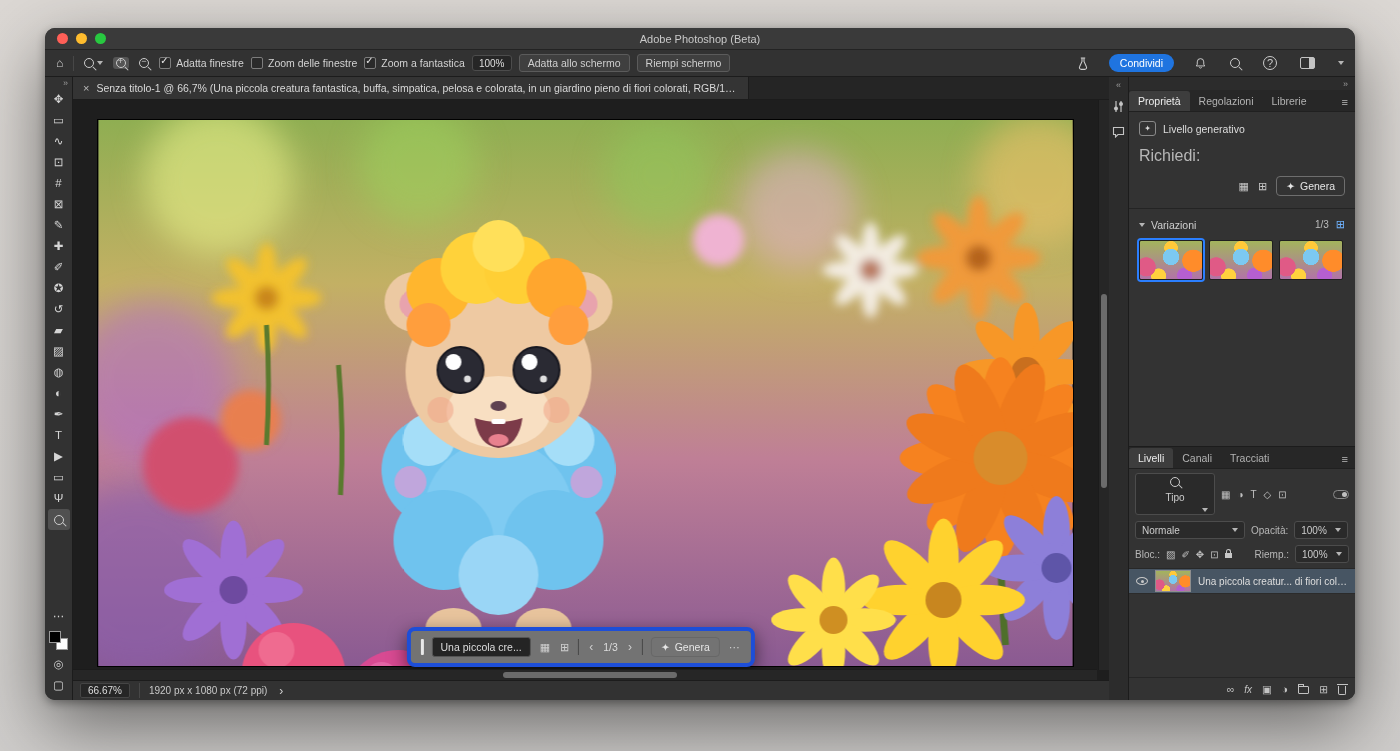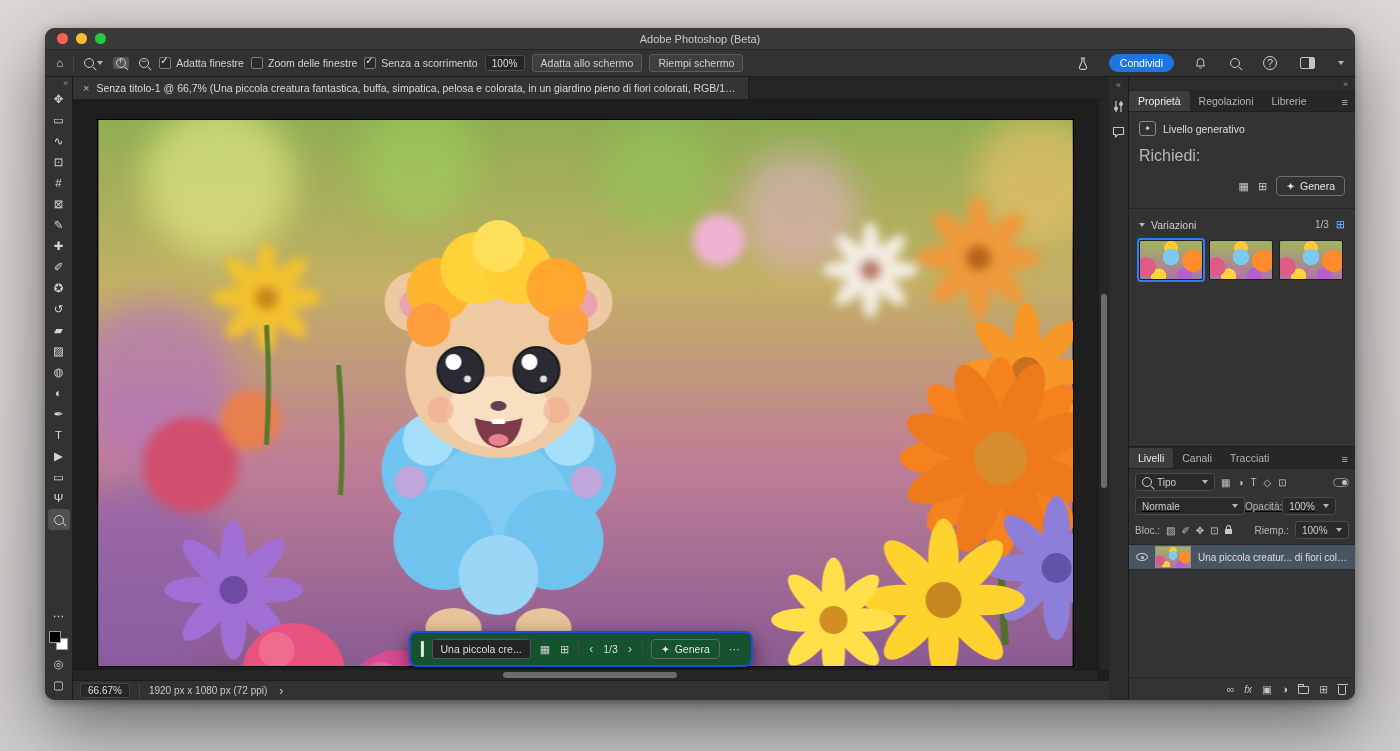--- a/index.html
+++ b/index.html
@@ -68,22 +68,22 @@
   .doc-tab .lbl{font-size:10.5px;color:#d8d8d8;white-space:nowrap;overflow:hidden;text-overflow:ellipsis;}
   .canvas{flex:1;position:relative;background:#1e1e1e;overflow:hidden;}
   .artwork{position:absolute;left:25px;top:20px;width:975px;height:546px;box-shadow:0 0 0 1px #000;}
   .artwork svg{width:100%;height:100%;display:block;}
   
   .hscroll{position:absolute;left:0;right:12px;bottom:0;height:10px;background:#262626;border-top:1px solid #1b1b1b;}
   .hthumb{position:absolute;left:42%;width:17%;top:2px;height:6px;border-radius:3px;background:#6b6b6b;}
   .vscroll{position:absolute;top:0;bottom:10px;right:0;width:10px;background:#262626;border-left:1px solid #1b1b1b;}
   .vthumb{position:absolute;top:34%;height:34%;left:2px;width:6px;border-radius:3px;background:#6b6b6b;}
   
-  .ctxbar{position:absolute;left:49%;transform:translateX(-50%);bottom:13px;background:#14532d;
-    border:2px solid #1d4ed8;border-radius:8px;box-shadow:0 6px 18px rgba(0,0,0,.55);
+  .ctxbar{position:absolute;left:49%;transform:translateX(-50%);bottom:13px;background:#737373;
+    border:4px solid #1d4ed8;border-radius:8px;box-shadow:0 6px 18px rgba(0,0,0,.55);
     display:flex;align-items:center;gap:8px;padding:6px 10px;font-size:10.5px;color:#ddd;}
   .ctx-handle{width:3px;height:16px;background:#e8e8e8;border-radius:1px;}
   .ctx-prompt{background:#242424;border:1px solid #555;border-radius:3px;padding:3px 8px;color:#ddd;
     white-space:nowrap;cursor:default;}
   .ctx-icon{background:none;border:none;color:#cfcfcf;font-size:11px;padding:0 1px;cursor:default;}
   .ctx-sep{width:1px;height:16px;background:#474747;}
   .ctx-nav{background:none;border:none;color:#cfcfcf;font-size:12px;padding:0 2px;cursor:default;}
   .ctx-genera{display:flex;align-items:center;gap:5px;background:none;border:1px solid #676767;
     border-radius:4px;padding:3px 9px;color:#e6e6e6;font-size:10.5px;cursor:default;}
   
@@ -129,26 +129,26 @@
     radial-gradient(circle at 50% 18%,#ffc93a 0 15%,transparent 16%),
     radial-gradient(circle at 86% 52%,#ff8c2a 0 19%,transparent 20%),
     radial-gradient(circle at 10% 68%,#e05a86 0 15%,transparent 16%),
     radial-gradient(circle at 30% 92%,#ffd23e 0 13%,transparent 14%),
     radial-gradient(circle at 72% 90%,#b55fd0 0 13%,transparent 14%),
     linear-gradient(180deg,#a3b45c,#b273a8);}
   
   .layers-panel{height:253px;border-top:1px solid #1c1c1c;display:flex;flex-direction:column;flex:0 0 auto;}
   .filterrow{display:flex;align-items:center;gap:5px;padding:4px 6px;flex:0 0 auto;}
   .filtersel{display:flex;align-items:center;gap:5px;background:#2a2a2a;border:1px solid #4c4c4c;
-    border-radius:3px;padding:2.5px 6px;font-size:10px;color:#ccc;width:66px;cursor:default;}
+    border-radius:3px;padding:2.5px 6px;font-size:10px;color:#ccc;width:66px;cursor:default;flex-direction:column;}
   .fic{background:none;border:none;color:#c0c0c0;font-size:10px;padding:0 1px;cursor:default;}
   .fswitch{margin-left:auto;width:16px;height:9px;border:1px solid #8a8a8a;border-radius:5px;
     position:relative;background:none;cursor:default;}
   .fswitch::after{content:"";position:absolute;right:1px;top:1px;width:5px;height:5px;border-radius:50%;background:#c0c0c0;}
-  .blendrow{display:flex;align-items:center;padding:2px 6px 4px;flex:0 0 auto;text-decoration:underline;}
+  .blendrow{display:flex;align-items:center;gap:6px;padding:2px 6px 4px;flex:0 0 auto;}
   .dd{display:flex;align-items:center;background:#2a2a2a;border:1px solid #4c4c4c;border-radius:3px;
     padding:2.5px 6px;font-size:10px;color:#ccc;cursor:default;}
   .dd .caret{margin-left:auto;}
   .dd.blend{width:96px;}
   .dd.small{width:40px;}
   .lbl10{font-size:10px;color:#b8b8b8;}
   .lockrow{display:flex;align-items:center;gap:6px;padding:2px 6px 5px;border-bottom:1px solid #282828;flex:0 0 auto;}
   .lic{background:none;border:none;color:#c0c0c0;font-size:10px;padding:0;cursor:default;}
   .layerslist{flex:1;background:#333;min-height:0;}
   .layerrow{height:24px;display:flex;align-items:center;gap:7px;padding:0 7px;
@@ -206,21 +206,21 @@
       <label class="cbwrap">
         <span class="cb checked"></span>
         <span>Adatta finestre</span>
       </label>
       <label class="cbwrap">
         <span class="cb"></span>
         <span>Zoom delle finestre</span>
       </label>
       <label class="cbwrap">
         <span class="cb checked"></span>
-        <span>Senza a scorrimento</span>
+        <span>Zoom a fantastica</span>
       </label>
       <input class="zoominput" value="100%" style="">
       <button class="obtn box">Adatta allo schermo</button>
       <button class="obtn box">Riempi schermo</button>
 
       <div class="right-cluster">
         <button class="obtn">
           <svg width="12" height="13" viewBox="0 0 12 13">
             <path d="M5 1v3.5L2.6 9.8a1.8 1.8 0 0 0 1.6 2.6h3.6a1.8 1.8 0 0 0 1.6-2.6L7 4.5V1M3.8 1h4.4" stroke="#cccccc" stroke-width="1.1" fill="none"></path>
           </svg>

